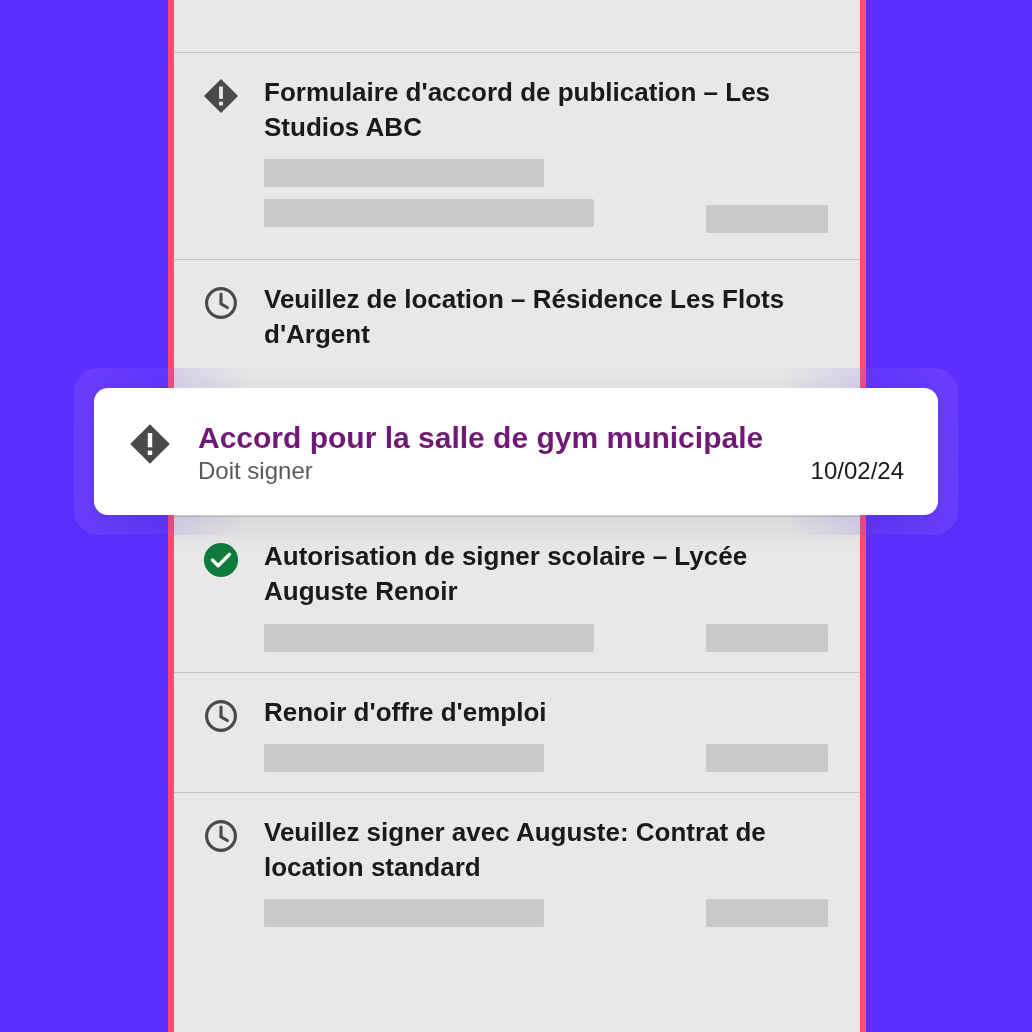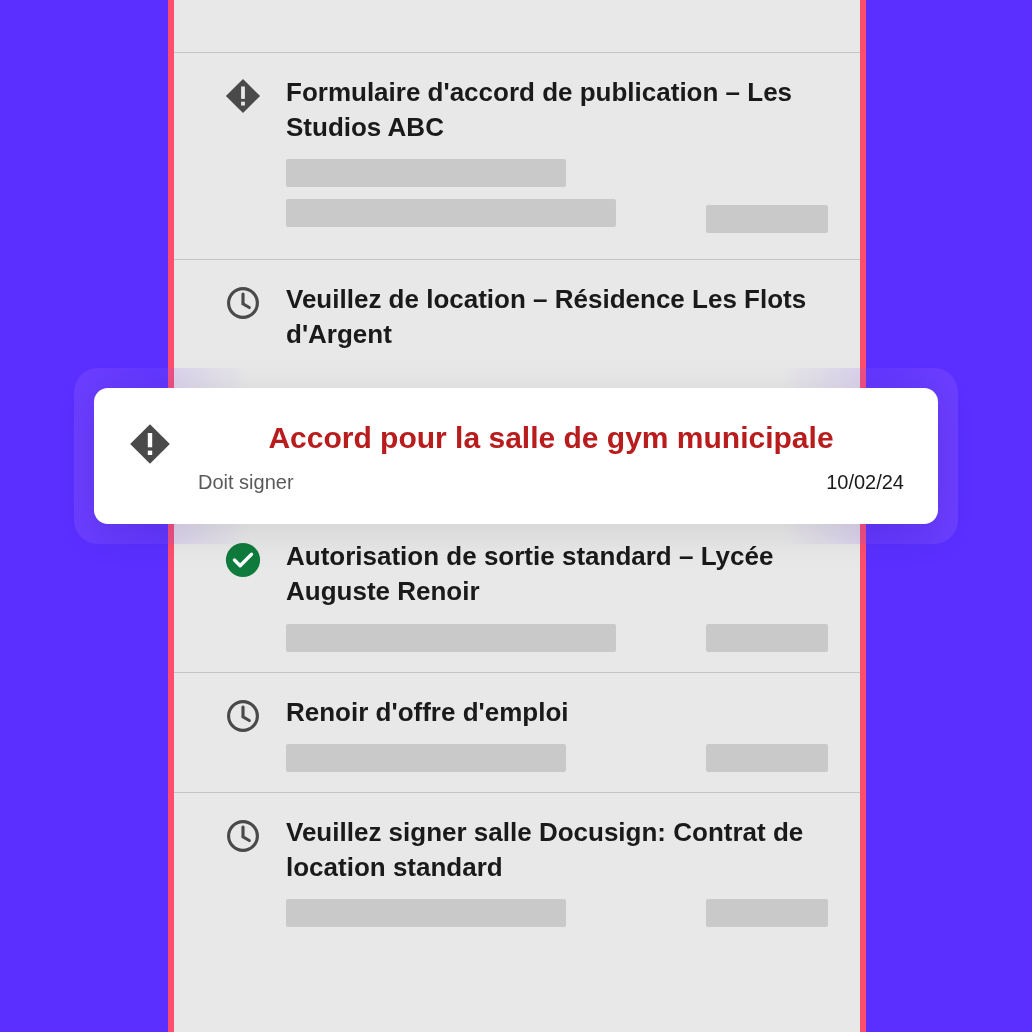--- a/index.html
+++ b/index.html
@@ -28,21 +28,20 @@
       height: 1px;
       background: #c5c5c5;
       width: 100%;
     }
     .list-item {
       display: flex;
       align-items: flex-start;
       padding: 22px 32px 20px 28px;
       gap: 24px;
       background: #e8e8e8;
-      margin-left: 22px;
     }
     .item-icon {
       width: 38px;
       height: 38px;
       flex-shrink: 0;
       display: flex;
       align-items: center;
       justify-content: center;
       margin-top: 2px;
     }
@@ -97,30 +96,28 @@
       box-shadow: 0 8px 40px rgba(0,0,0,0.1);
     }
     .highlight-card .item-icon {
       width: 44px;
       height: 44px;
       margin-top: 4px;
     }
     .highlight-title {
       font-size: 30px;
       font-weight: 600;
-      color: #b91c1c;
+      color: #701a75;
       line-height: 1.3;
-      margin-bottom: 14px;
-      text-align: center;
     }
     .highlight-sub {
       display: flex;
       justify-content: space-between;
       align-items: baseline;
-      font-size: 20px;
+      font-size: 24px;
       color: #5a5a5a;
     }
     .highlight-date { color: #1a1a1a; font-weight: 400; }
   </style>
 </head>
 <body>
 
 <div class="phone-frame">
   <div class="list">
     <div class="top-placeholder"></div>
@@ -161,21 +158,21 @@
     <div class="divider"></div>
 
     <div class="list-item">
       <div class="item-icon">
         <svg viewBox="0 0 40 40" width="38" height="38">
             <circle cx="20" cy="20" r="18" fill="#0f7b3c"></circle>
             <path d="M11 20 L17 26 L29 14" fill="none" stroke="#fff" stroke-width="3.5" stroke-linecap="round" stroke-linejoin="round"></path>
           </svg>
       </div>
       <div class="item-body">
-        <div class="item-title">Autorisation de sortie standard – Lycée Auguste Renoir</div>
+        <div class="item-title">Autorisation de signer scolaire – Lycée Auguste Renoir</div>
         <div class="skel-row">
           <div class="skel skel-med"></div>
           <div class="skel skel-short"></div>
         </div>
       </div>
     </div>
     <div class="divider"></div>
 
     <div class="list-item">
       <div class="item-icon">
@@ -195,21 +192,21 @@
     <div class="divider"></div>
 
     <div class="list-item">
       <div class="item-icon">
         <svg viewBox="0 0 40 40" width="36" height="36">
             <circle cx="20" cy="20" r="16" fill="none" stroke="#4a4a4a" stroke-width="3.5"></circle>
             <path d="M20 10 V21 L27 25" fill="none" stroke="#4a4a4a" stroke-width="3.5" stroke-linecap="round"></path>
           </svg>
       </div>
       <div class="item-body">
-        <div class="item-title">Veuillez signer salle Docusign: Contrat de location standard</div>
+        <div class="item-title">Veuillez signer avec Auguste: Contrat de location standard</div>
         <div class="skel-row">
           <div class="skel skel-long"></div>
           <div class="skel skel-short"></div>
         </div>
       </div>
     </div>
 
   </div>
 </div>
 

